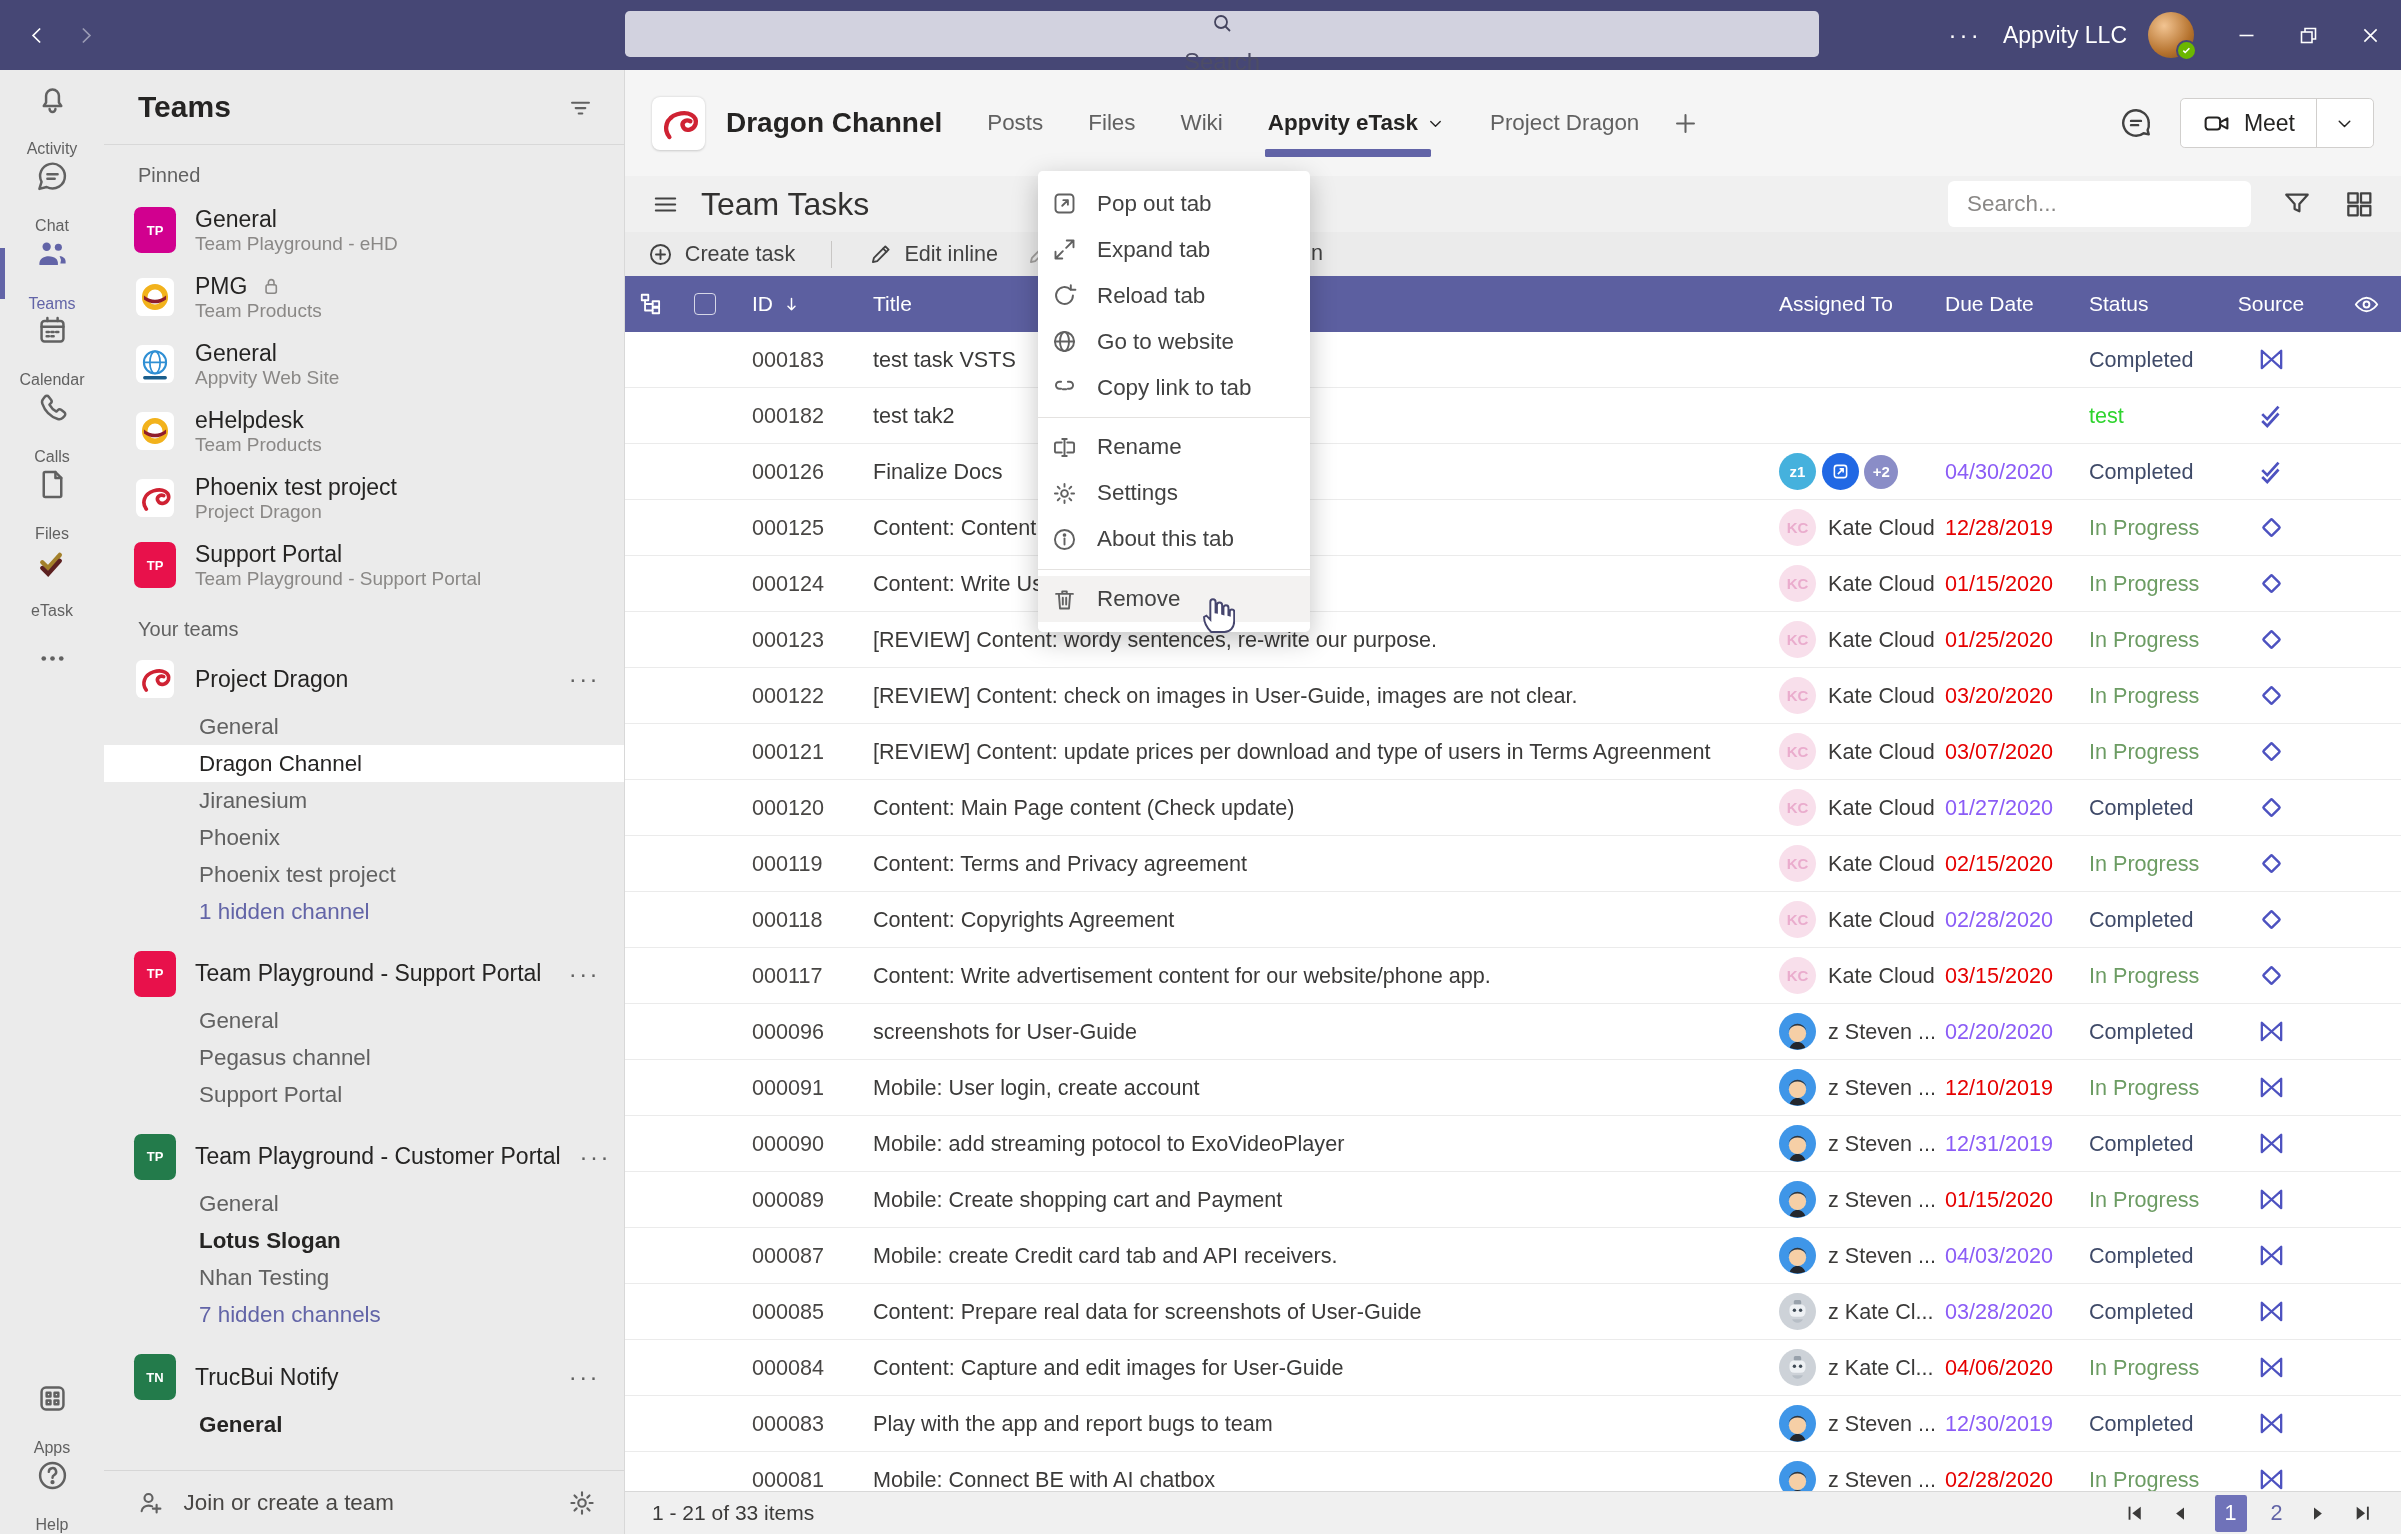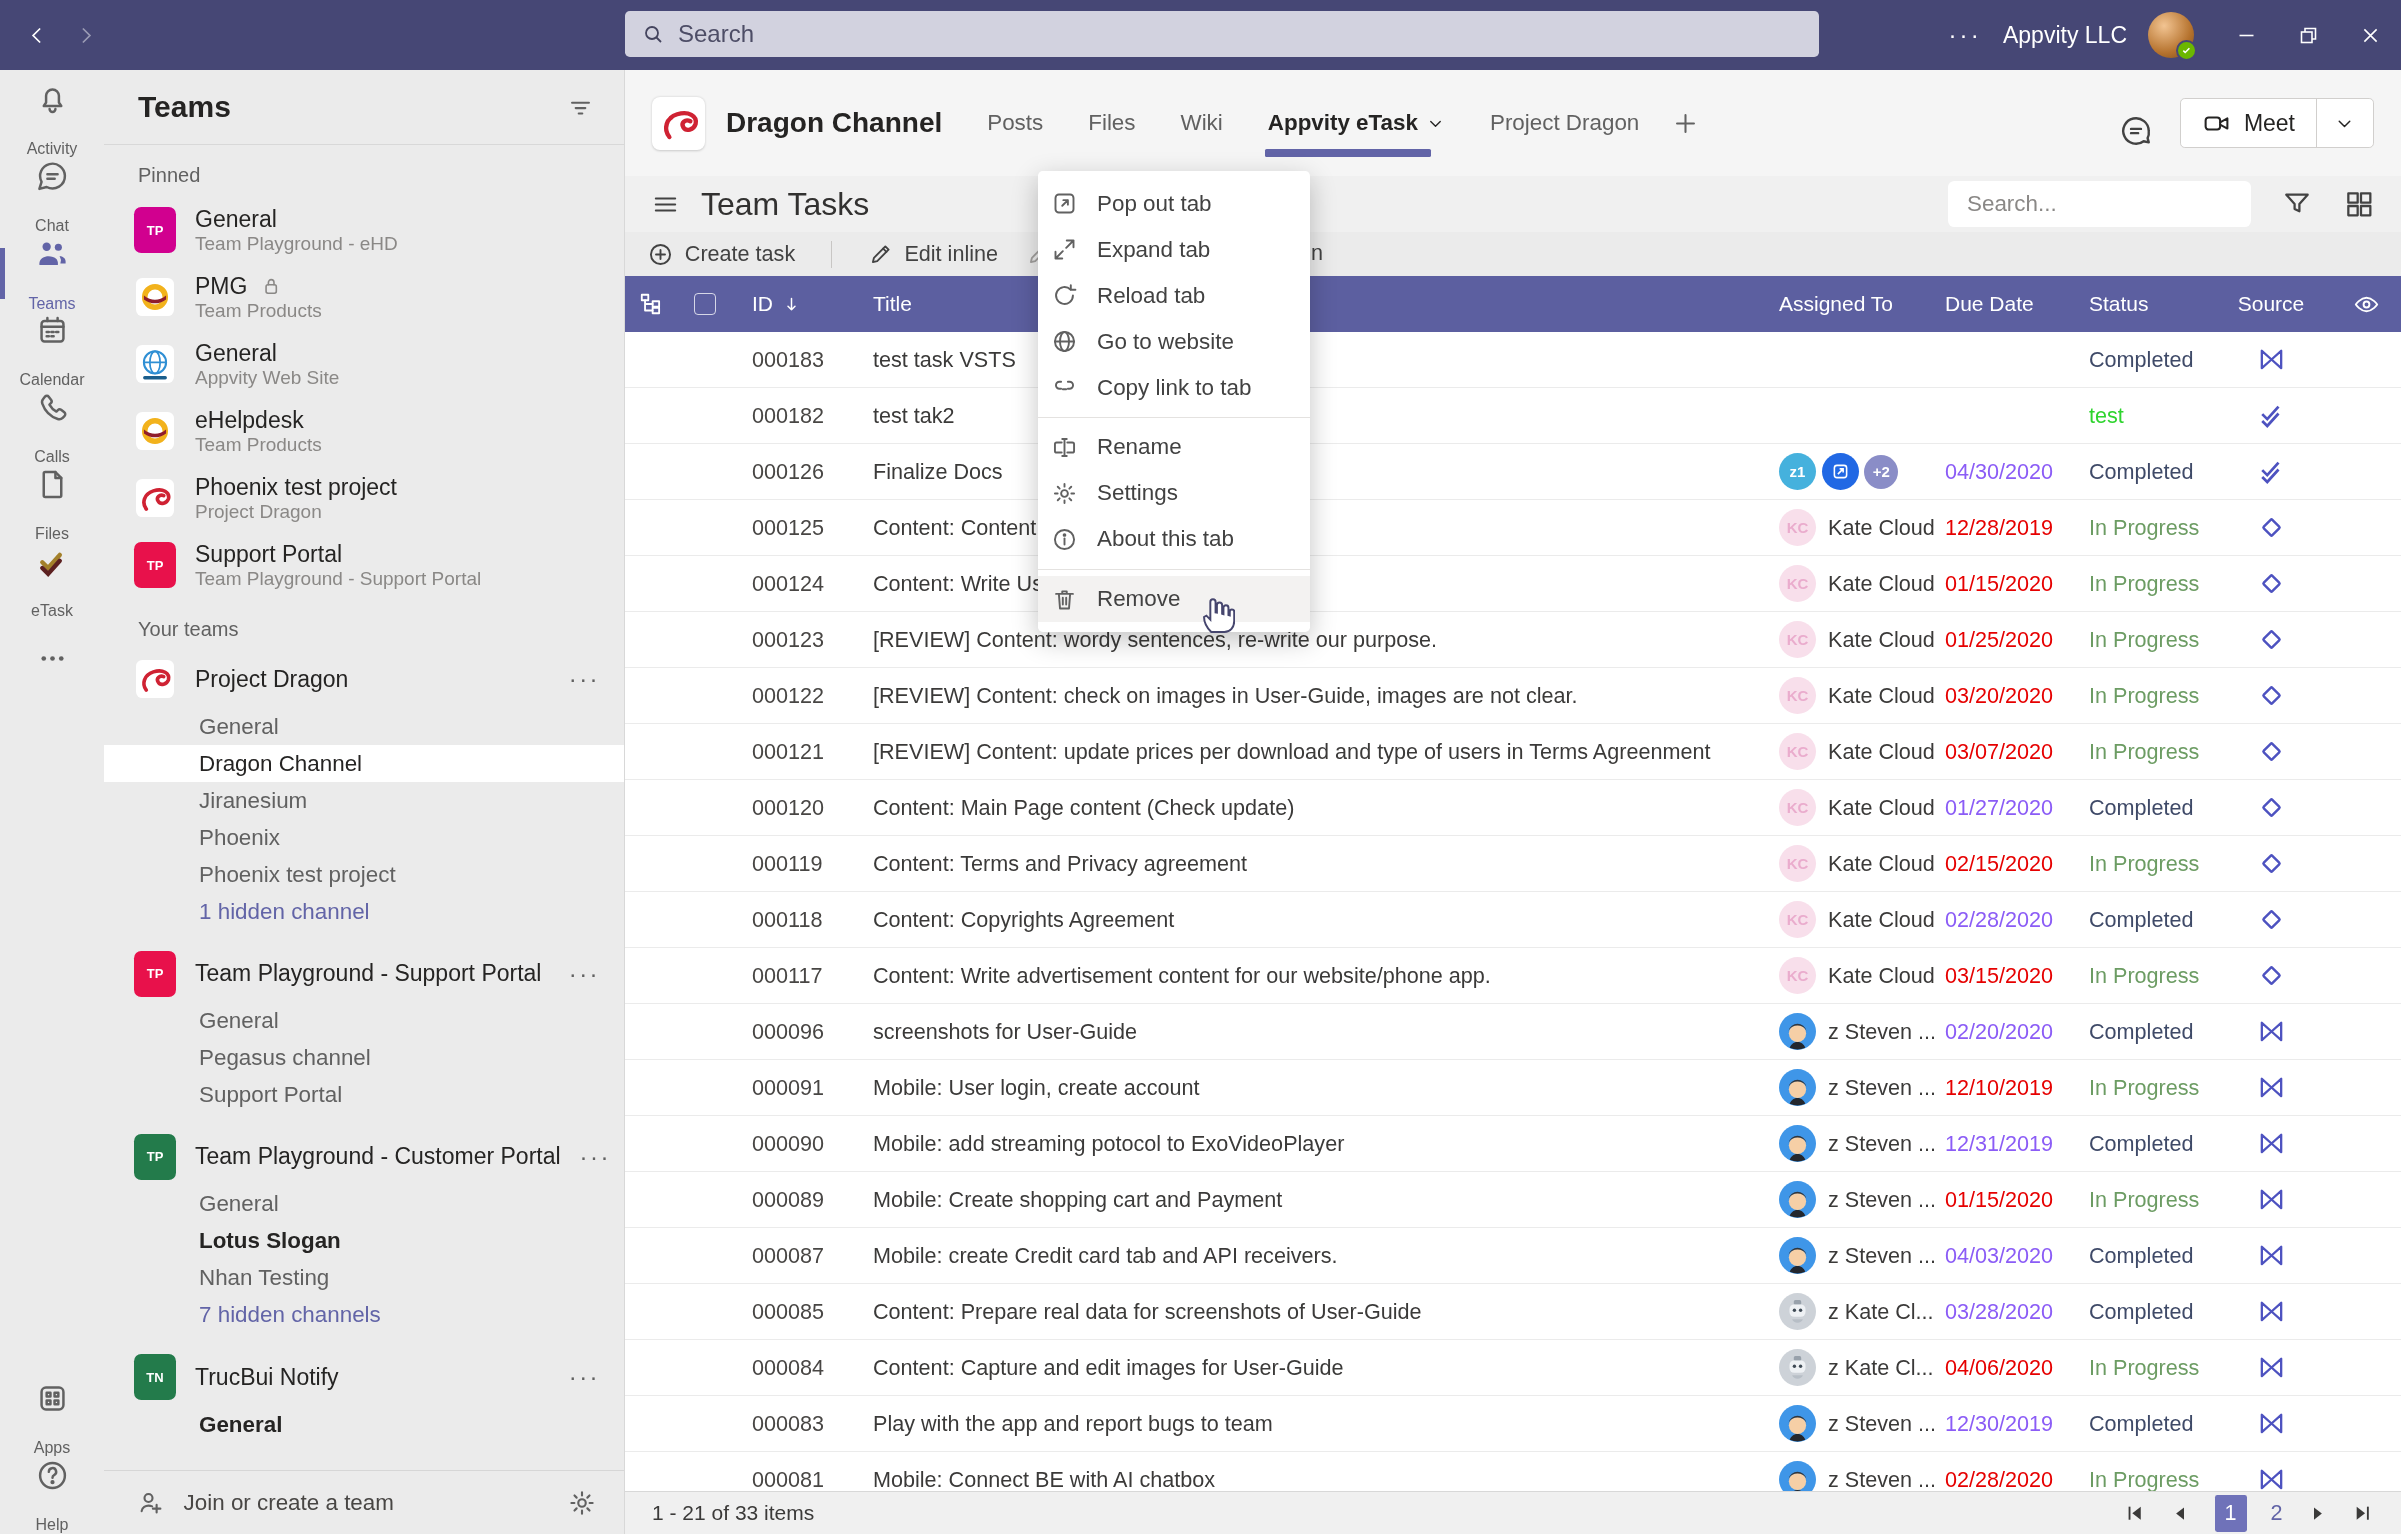--- a/index.html
+++ b/index.html
@@ -4,21 +4,21 @@
 <style>
   * { margin:0; padding:0; box-sizing:border-box; }
   html,body { width:2401px; height:1535px; overflow:hidden; font-family:"Liberation Sans", sans-serif; background:#ebebeb; }
   svg { display:block; }
   .ic { stroke:#616161; fill:none; stroke-width:1.7; stroke-linecap:round; stroke-linejoin:round; }
 
   
   .titlebar { position:relative; height:70px; background:#464775; display:flex; align-items:center; color:#fff; }
   .nav-chevrons { display:flex; gap:27px; margin-left:27px; }
   .nav-chevrons .fwd { opacity:.45; }
-  .tb-search { position:absolute; left:625px; top:11.2px; width:1194px; height:46px; background:#d2d2df; border-radius:4.8px; display:flex; align-items:center; padding:0 16px; gap:13px; color:#4d4d66; font-size:24px; }
+  .tb-search { position:absolute; left:625px; top:11.2px; width:1194px; height:46px; background:#d2d2df; border-radius:4.8px; display:flex; align-items:center; padding:0 16px; gap:13px; color:#4d4d66; font-size:24px;flex-direction:column; }
   .tb-right { position:absolute; right:0; top:0; height:70px; display:flex; align-items:center; }
   .tb-more { font-size:24px; letter-spacing:3.2px; padding:0 21px; color:#fff; }
   .tb-org { font-size:23px; margin-right:21px; }
   .tb-avatar { position:relative; width:46px; height:46px; border-radius:50%; background:radial-gradient(circle at 35% 30%, #f2c492, #b5722d 62%, #7a4a1b); margin-right:21px; }
   .tb-avatar .badge { position:absolute; right:-3.2px; bottom:-3.2px; width:21px; height:21px; border-radius:50%; background:#6bb700; border:2.4px solid #464775; display:flex; align-items:center; justify-content:center; }
   .win-btn { width:62px; height:70px; display:flex; align-items:center; justify-content:center; }
 
   
   .body { display:flex; height:1464px; }
 
@@ -53,21 +53,21 @@
 
   
   .main { flex:1; min-width:0; display:flex; flex-direction:column; background:#f5f5f5; }
   .chan-head { height:106px; display:flex; align-items:center; padding:0 27px; }
   .chan-logo { width:53px; height:53px; border-radius:8px; background:#fff; box-shadow:0 0.8px 2.4px rgba(0,0,0,.18); display:flex; align-items:center; justify-content:center; }
   .chan-title { font-size:28px; font-weight:700; color:#252423; margin-left:21px; }
   .tabs { display:flex; align-items:stretch; margin-left:45px; gap:45px; height:100%; }
   .tab { position:relative; display:flex; align-items:center; gap:8px; font-size:22.4px; color:#616161; }
   .tab.active { color:#252423; font-weight:700; }
   .tab.active::after { content:""; position:absolute; left:-3.2px; right:14.4px; bottom:19px; height:8px; border-radius:1.6px; background:#6264a7; }
-  .head-right { margin-left:auto; display:flex; align-items:flex-end; gap:27px; }
+  .head-right { margin-left:auto; display:flex; align-items:center; gap:27px; }
   .meet-btn { display:flex; align-items:center; height:50px; background:#fff; border:0.8px solid #d1cfcd; border-radius:4.8px; font-size:23px; color:#252423; }
   .meet-main { display:flex; align-items:center; gap:13px; padding:0 21px; }
   .meet-sep { width:0.8px; align-self:stretch; background:#d1cfcd; }
   .meet-chev { padding:0 17.6px; }
 
   .tasks-bar { height:56px; background:#f0f0f0; display:flex; align-items:center; gap:21px; padding:0 26px; }
   .tt-title { font-size:32px; color:#323130; }
   .tt-right { margin-left:auto; display:flex; align-items:center; gap:30px; }
   .tt-search { width:303px; height:46px; background:#fff; border-radius:6.4px; border:none; outline:none; padding:0 19px; font-size:22.4px; color:#605e5c; font-family:"Liberation Sans",sans-serif; }
   .tt-search::placeholder { color:#8a8886; }

